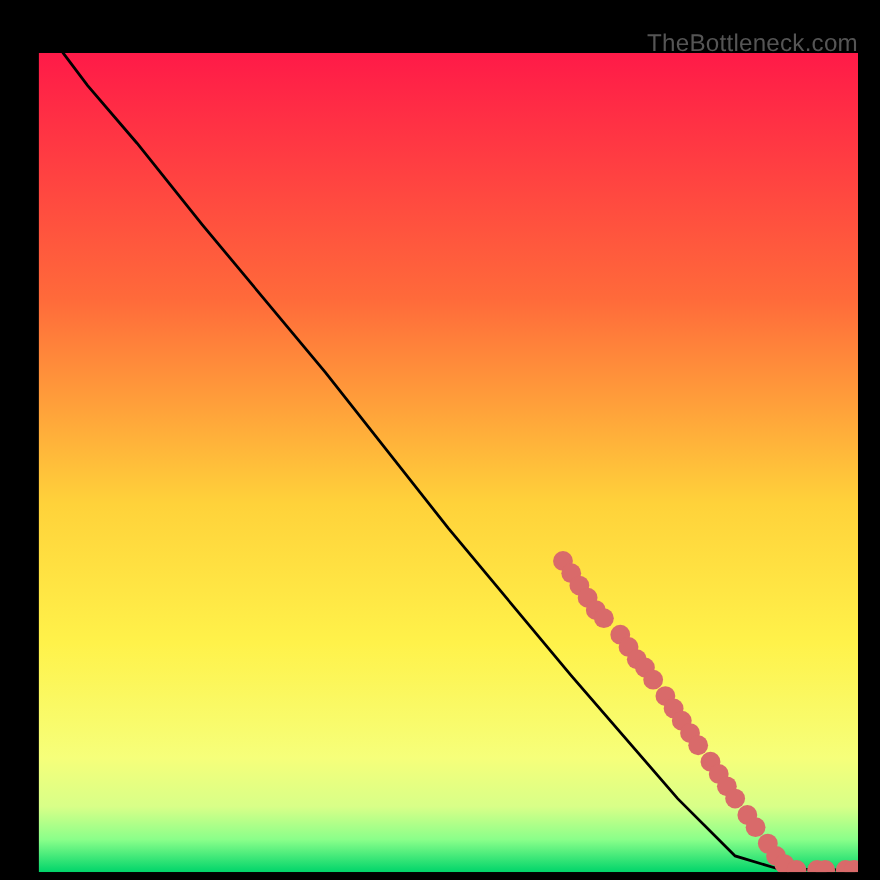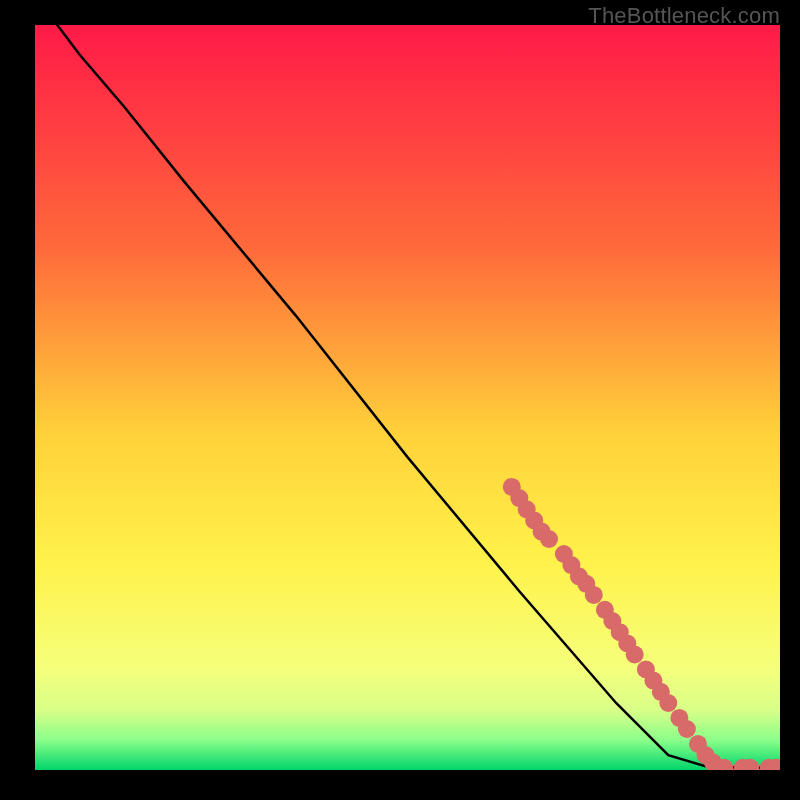--- a/index.html
+++ b/index.html
@@ -8,20 +8,21 @@
     background: #000;
     width: 800px;
     height: 800px;
     position: relative;
     font-family: Arial, Helvetica, sans-serif;
   }
   .outer {
     position: absolute;
     inset: 0;
     background: #000;
+    margin-top: 23px;
   }
   .plot {
     position: absolute;
     left: 35px;
     top: 25px;
     width: 745px;
     height: 745px;
     overflow: hidden;
   }
   .attribution {

